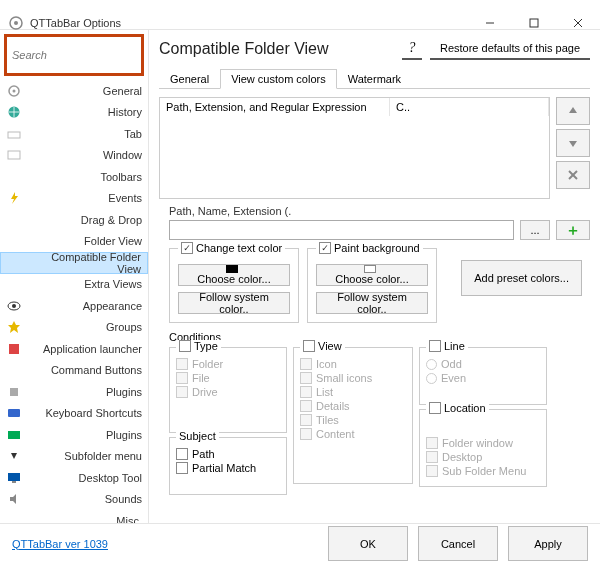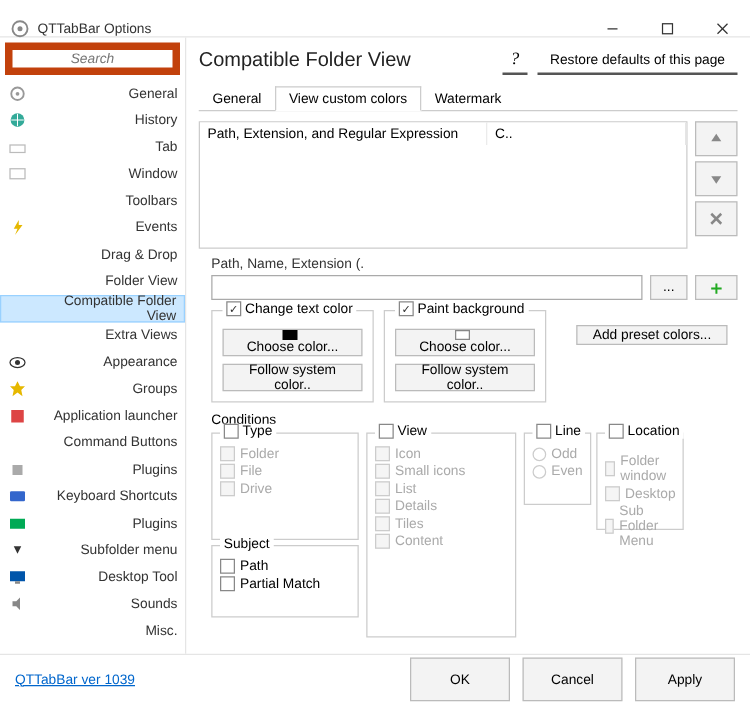--- a/index.html
+++ b/index.html
@@ -3,21 +3,21 @@
 <meta charset="utf-8">
 <style>
 * { box-sizing: border-box; margin: 0; padding: 0; font-family: "Segoe UI", Tahoma, sans-serif; font-size: 11px; }
 body { background: #fff; width: 600px; height: 565px; overflow: hidden; }
 .titlebar { display: flex; align-items: center; height: 30px; padding: 16px 0 0 8px; border-bottom: 1px solid #e5e5e5; }
 .titlebar .icon { width: 16px; height: 16px; margin-right: 6px; }
 .titlebar .title { flex: 1; color: #333; }
 .titlebar .winbtn { width: 44px; height: 30px; display: flex; align-items: center; justify-content: center; color: #333; }
 .main { display: flex; height: 493px; }
 .sidebar { width: 149px; border-right: 1px solid #e5e5e5; display: flex; flex-direction: column; }
-.search { margin: 4px; width: calc(100% - 8px); height: 20px; padding: 7px 5px; border: 6px solid #c2410c; color: #888; font-style: italic; text-align: center; }
+.search { margin: 4px; width: calc(100% - 8px); height: 20px; padding: 18px 5px; border: 3px solid #c2410c; color: #888; font-style: italic; }
 .navlist { flex: 1; overflow: auto; }
 .navitem { display: flex; align-items: center; height: 21.5px; padding: 0 6px; cursor: default; }
 .navitem .nicon { width: 16px; height: 16px; margin-right: 4px; display: flex; align-items: center; justify-content: center; }
 .navitem .nlabel { flex: 1; text-align: right; color: #333; }
 .navitem.selected { background: #cce8ff; border: 1px solid #99d1ff; }
 .content { flex: 1; padding: 8px 10px 4px 10px; display: flex; flex-direction: column; position: relative; }
 .headrow { display: flex; align-items: center; margin-bottom: 8px; gap: 8px; }
 .headrow h1 { font-size: 16px; font-weight: 400; color: #222; flex: 1; }
 .helpbtn { width: 20px; height: 22px; border: none; border-bottom: 2px solid #555; background: none; font-size: 14px; font-family: serif; font-style: italic; }
 .restore { height: 22px; padding: 0 10px; border: none; border-bottom: 2px solid #555; background: none; }
@@ -34,34 +34,34 @@
 .fieldlabel { margin: 2px 0 3px 10px; color: #333; }
 .pathrow { display: flex; gap: 6px; margin-bottom: 8px; padding-left: 10px; }
 .pathrow input { flex: 1; height: 20px; border: 1px solid #aaa; padding: 0 4px; }
 .browsebtn { width: 30px; height: 20px; border: 1px solid #bbb; background: #f3f3f3; }
 .addbtn { width: 34px; height: 20px; border: 1px solid #bbb; background: #f3f3f3; color: #2a2; font-weight: bold; font-size: 15px; display:flex; align-items:center; justify-content:center;}
 .colorrow { display: flex; gap: 8px; margin-bottom: 8px; padding-left: 10px; }
 .colorgrp { border: 1px solid #ccc; padding: 0 8px 8px 8px; position: relative; width: 130px; }
 .grplegend { position: relative; top: -8px; background: #fff; padding: 0 3px; display: inline-flex; align-items: center; gap: 3px; }
 .btn { height: 22px; padding: 0 8px; border: 1px solid #bbb; background: #f3f3f3; display: inline-flex; align-items: center; justify-content: center; margin-top: 2px; flex-direction: column; }
 .swatch { width: 12px; height: 12px; display: inline-block; margin-right: 4px; }
-.presetbtn { height: 16px; padding: 0 12px; border: 1px solid #bbb; background: #f3f3f3; margin-left: auto; margin-right: 8px; align-self: flex-start; margin-top: 12px;}
+.presetbtn { height: 36px; padding: 0 12px; border: 1px solid #bbb; background: #f3f3f3; margin-left: auto; margin-right: 8px; align-self: flex-start; margin-top: 12px;}
 .condlabel { margin: 2px 0 4px 10px; }
 .condgrid { display: flex; gap: 6px; padding: 0 6px 0 10px; }
 .fset { border: 1px solid #ccc; padding: 4px 6px 6px 6px; position: relative; }
 .fset .flegend { position: absolute; top: -8px; left: 6px; background: #fff; padding: 0 3px; display: flex; align-items: center; gap: 3px; }
 .ck { display: flex; align-items: center; gap: 4px; margin: 2px 0; }
 .ckbox { width: 12px; height: 12px; border: 1px solid #888; background: #fff; display: inline-flex; align-items: center; justify-content: center; font-size: 9px; color: #333; }
 .ckbox.checked::after { content: "✓"; }
 .ckbox.disabled { border-color: #ccc; background: #f5f5f5; }
 .radio { width: 11px; height: 11px; border: 1px solid #888; border-radius: 50%; display:inline-block; }
 .radio.disabled { border-color: #ccc; }
 .col1 { width: 118px; display:flex; flex-direction:column; gap:4px; }
 .col2 { width: 120px; }
-.col3 { width: 128px; display:flex; gap:4px; }
+.col3 { width: 128px; display:flex; flex-direction:column; gap:4px; }
 .footer { display: flex; align-items: center; height: 40px; border-top: 1px solid #e5e5e5; padding: 0 12px; gap: 10px; }
 .verlink { color: #0066cc; text-decoration: underline; }
 .footer .spacer { flex: 1; }
 .footbtn { width: 80px; height: 35px; border: 1px solid #bbb; background: #f3f3f3; }
 .disabled-text { color: #aaa; }
 </style>
 </head>
 <body>
 
 <div class="titlebar">
@@ -345,21 +345,21 @@
                   <span>Path</span>
                 </div>
                 <div class="ck">
                   <span class="ckbox"></span>
                   <span>Partial Match</span>
                 </div>
               </div>
           </div>
         </div>
         <div class="col2">
-          <div class="fset" style="height:164px">
+          <div class="fset" style="height:137px">
             <span class="flegend">
                 <span class="ckbox"></span>
                 <span>View</span>
               </span>
             <div style="margin-top:6px" id="viewitems">
                 <div class="ck">
                   <span class="ckbox disabled"></span>
                   <span class="disabled-text">Icon</span>
                 </div>
                 <div class="ck">
@@ -400,21 +400,21 @@
                   <span class="radio disabled"></span>
                   <span class="disabled-text">Even</span>
                 </div>
               </div>
           </div>
           <div class="fset" style="height:78px">
             <span class="flegend">
                 <span class="ckbox"></span>
                 <span>Location</span>
               </span>
-            <div style="margin-top:12px" id="locitems">
+            <div style="margin-top:23px" id="locitems">
                 <div class="ck">
                   <span class="ckbox disabled"></span>
                   <span class="disabled-text">Folder window</span>
                 </div>
                 <div class="ck">
                   <span class="ckbox disabled"></span>
                   <span class="disabled-text">Desktop</span>
                 </div>
                 <div class="ck">
                   <span class="ckbox disabled"></span>

